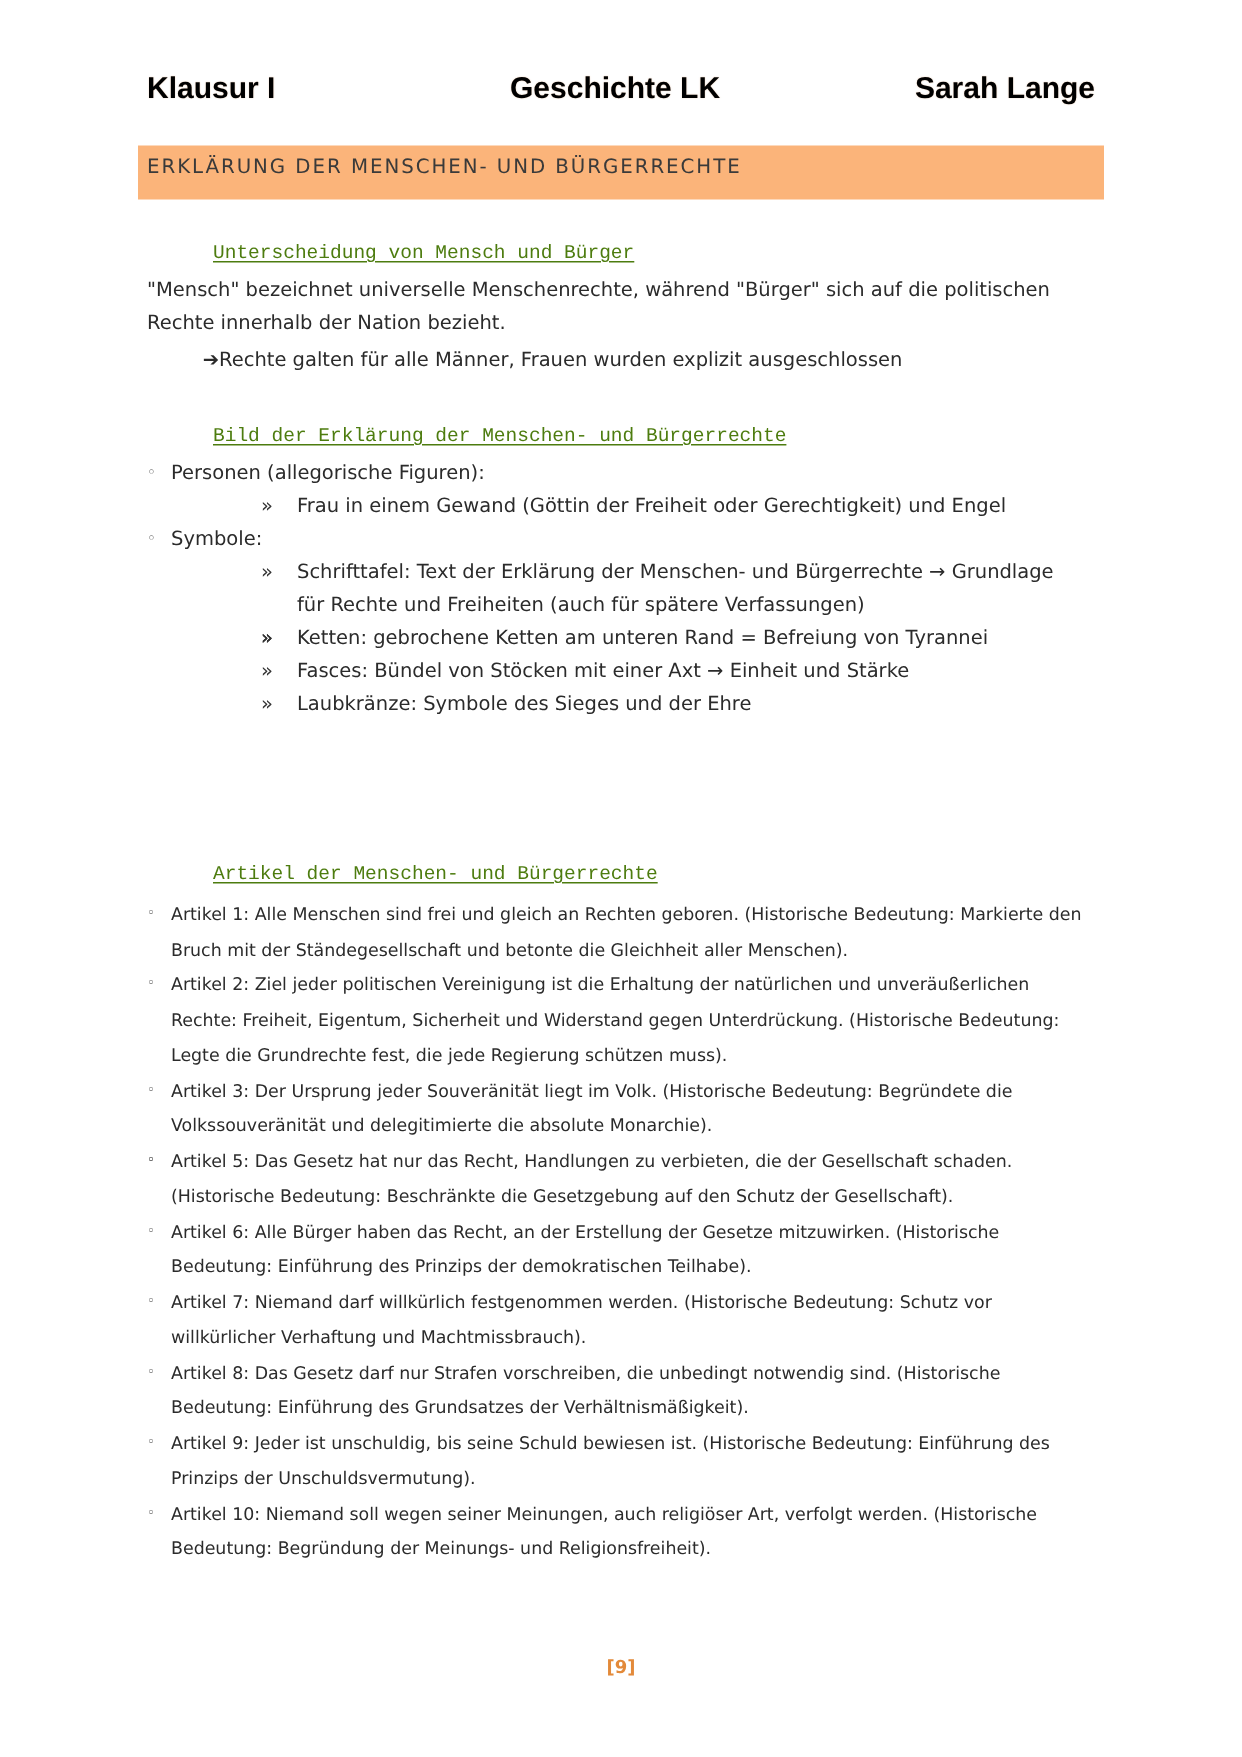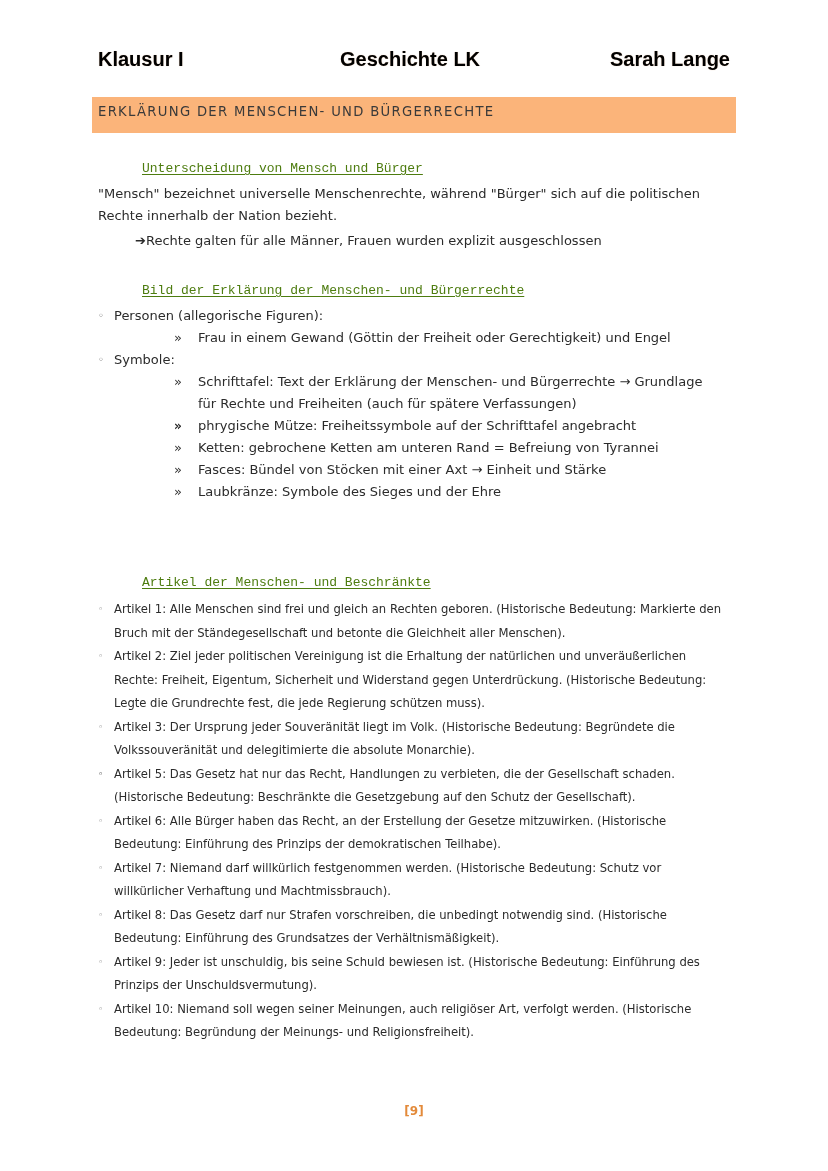--- a/index.html
+++ b/index.html
@@ -191,37 +191,36 @@
     </li>
     <li class="lvl2">
       <span class="raquo">»</span>
       <span>Schrifttafel: Text der Erklärung der Menschen- und Bürgerrechte → Grundlage für Rechte und Freiheiten (auch für spätere Verfassungen)</span>
     </li>
     <li class="lvl2">
       <span class="raquo">»</span>
     </li>
     <li class="lvl2">
       <span class="raquo">»</span>
-      <span>phrygische Mütze: Freiheitssymbole auf der Schrifttafel angebracht</span>
     </li>
     <li class="lvl2">
       <span class="raquo">»</span>
       <span>Ketten: gebrochene Ketten am unteren Rand = Befreiung von Tyrannei</span>
     </li>
     <li class="lvl2">
       <span class="raquo">»</span>
       <span>Fasces: Bündel von Stöcken mit einer Axt → Einheit und Stärke</span>
     </li>
     <li class="lvl2">
       <span class="raquo">»</span>
       <span>Laubkränze: Symbole des Sieges und der Ehre</span>
     </li>
   </ul>
 
-  <div class="section-heading" style="top:575px;">Artikel der Menschen- und Beschränkte</div>
+  <div class="section-heading" style="top:575px;">Artikel der Menschen- und Bürgerrechte</div>
   <ol class="article-list" style="top:598px;">
     <li><span class="dot">◦</span><span>Artikel 1: Alle Menschen sind frei und gleich an Rechten geboren. (Historische Bedeutung: Markierte den Bruch mit der Ständegesellschaft und betonte die Gleichheit aller Menschen).</span></li>
     <li><span class="dot">◦</span><span>Artikel 2: Ziel jeder politischen Vereinigung ist die Erhaltung der natürlichen und unveräußerlichen Rechte: Freiheit, Eigentum, Sicherheit und Widerstand gegen Unterdrückung. (Historische Bedeutung: Legte die Grundrechte fest, die jede Regierung schützen muss).</span></li>
     <li><span class="dot">◦</span><span>Artikel 3: Der Ursprung jeder Souveränität liegt im Volk. (Historische Bedeutung: Begründete die Volkssouveränität und delegitimierte die absolute Monarchie).</span></li>
     <li><span class="dot">◦</span></li>
     <li><span class="dot">◦</span><span>Artikel 5: Das Gesetz hat nur das Recht, Handlungen zu verbieten, die der Gesellschaft schaden. (Historische Bedeutung: Beschränkte die Gesetzgebung auf den Schutz der Gesellschaft).</span></li>
     <li><span class="dot">◦</span><span>Artikel 6: Alle Bürger haben das Recht, an der Erstellung der Gesetze mitzuwirken. (Historische Bedeutung: Einführung des Prinzips der demokratischen Teilhabe).</span></li>
     <li><span class="dot">◦</span><span>Artikel 7: Niemand darf willkürlich festgenommen werden. (Historische Bedeutung: Schutz vor willkürlicher Verhaftung und Machtmissbrauch).</span></li>
     <li><span class="dot">◦</span><span>Artikel 8: Das Gesetz darf nur Strafen vorschreiben, die unbedingt notwendig sind. (Historische Bedeutung: Einführung des Grundsatzes der Verhältnismäßigkeit).</span></li>
     <li><span class="dot">◦</span><span>Artikel 9: Jeder ist unschuldig, bis seine Schuld bewiesen ist. (Historische Bedeutung: Einführung des Prinzips der Unschuldsvermutung).</span></li>

